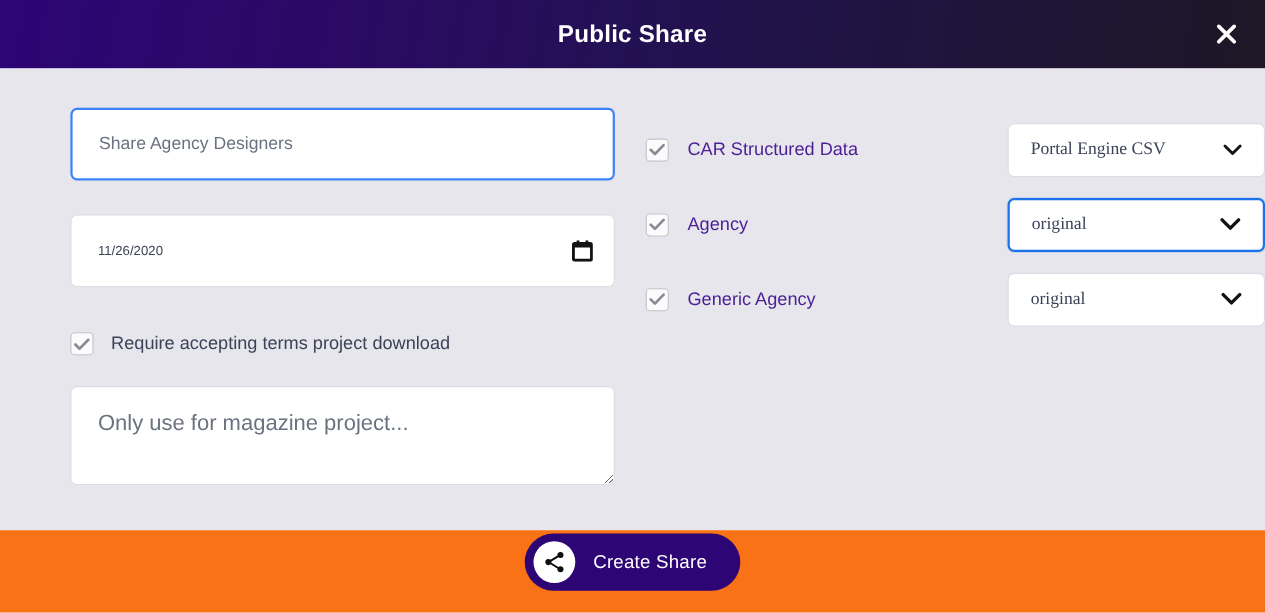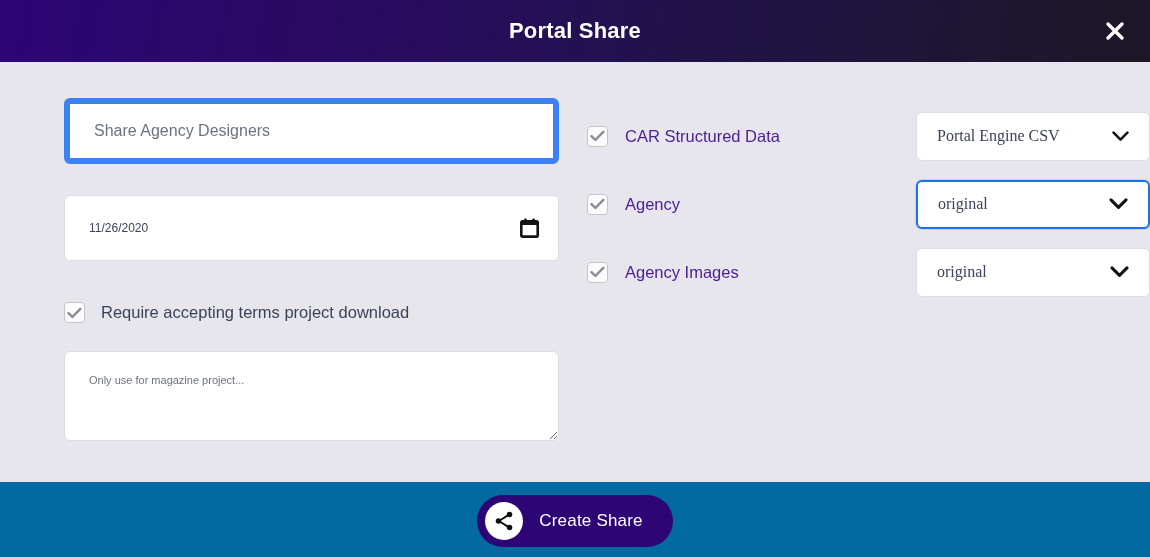--- a/index.html
+++ b/index.html
@@ -79,21 +79,21 @@
     padding-top: 4px;
   }
 
   
   .text-input {
     display: block;
     width: 495px;
     height: 66px;
     box-sizing: border-box;
     background: #ffffff;
-    border: 6px solid #3b82f6;
+    border: 2px solid #3b82f6;
     border-radius: 6px;
     padding: 0 24px;
     font-family: "Liberation Sans", sans-serif;
     font-size: 16px;
     color: #3c4257;
     outline: none;
   }
   .text-input::placeholder { color: #6b7280; opacity: 1; }
 
   .field-gap { height: 31px; }
@@ -159,21 +159,21 @@
   .note-area {
     display: block;
     width: 495px;
     height: 90px;
     box-sizing: border-box;
     background: #ffffff;
     border: 1px solid #dcdce2;
     border-radius: 6px;
     padding: 22px 24px;
     font-family: "Liberation Sans", sans-serif;
-    font-size: 11px;
+    font-size: 20px;
     color: #737373;
     resize: vertical;
     outline: none;
   }
   .note-area::placeholder { color: #6b7280; opacity: 1; }
 
   
   .opt-row {
     display: flex;
     align-items: center;
@@ -214,25 +214,25 @@
     flex: 1;
     white-space: nowrap;
     overflow: hidden;
     font-family: Liberation Serif, serif;
   }
   .chev { flex: 0 0 auto; display: block; }
 
   
   .modal-footer {
     flex: 1;
-    background: #0369a1;
+    background: #f97316;
     display: flex;
     align-items: flex-start;
     justify-content: center;
-    padding-top: 13px;
+    padding-top: 3px;
     box-sizing: border-box;
   }
   .create-btn {
     display: flex;
     align-items: center;
     height: 52px;
     background: #2d0575;
     border: none;
     border-radius: 26px;
     padding: 0 30px 0 8px;
@@ -257,21 +257,21 @@
     font-weight: 500;
     letter-spacing: 0.2px;
   }
 </style>
 </head>
 <body>
 
 <div class="modal">
 
   <div class="modal-header">
-    <div class="modal-title">Portal Share</div>
+    <div class="modal-title">Public Share</div>
     <button class="close-btn">
       <span>
         <svg width="22" height="22" viewBox="0 0 22 22">
           <path d="M4 4 L18 18 M18 4 L4 18" stroke="#ffffff" stroke-width="3.4" stroke-linecap="round"></path>
         </svg>
       </span>
     </button>
   </div>
 
   <div class="modal-body">
@@ -343,21 +343,21 @@
           </div>
         </div>
       </div>
 
       <div class="opt-row">
         <span class="cb">
           <svg width="15" height="12" viewBox="0 0 15 12">
             <path d="M1.5 6.2 L5.4 10 L13.3 1.9" fill="none" stroke="#8a8a94" stroke-width="2.4" stroke-linecap="round" stroke-linejoin="round"></path>
           </svg>
         </span>
-        <span class="opt-label">Agency Images</span>
+        <span class="opt-label">Generic Agency</span>
         <div class="sel-holder">
           <div class="sel">
             <span class="sel-text">original</span>
             <svg class="chev" width="19" height="12" viewBox="0 0 17 11">
               <path d="M1.6 1.7 L8.5 8.6 L15.4 1.7" fill="none" stroke="#131313" stroke-width="2.8" stroke-linecap="round" stroke-linejoin="round"></path>
             </svg>
           </div>
         </div>
       </div>
 

